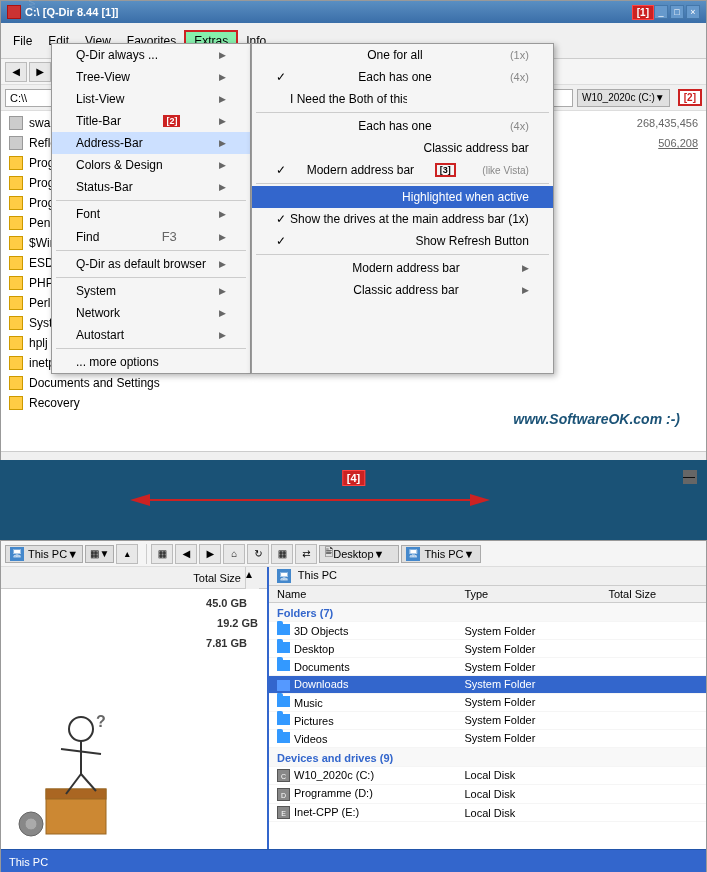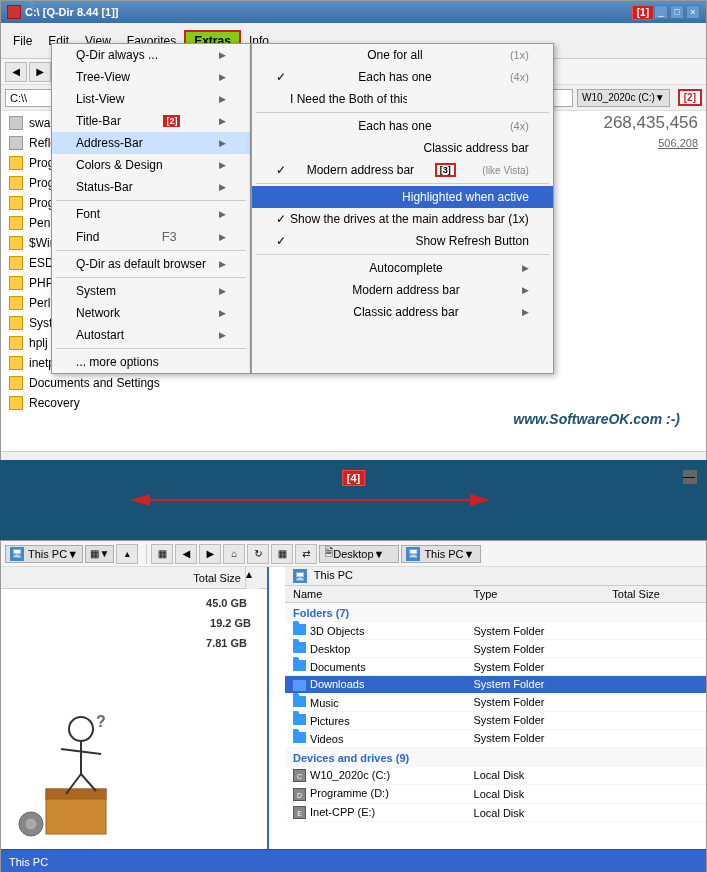--- a/index.html
+++ b/index.html
@@ -80,22 +80,22 @@
       border-bottom: 1px solid #ccc;
     }
     .menu-item {
       padding: 2px 8px;
       cursor: pointer;
       font-size: 12px;
       color: #000;
     }
     .menu-item.highlighted {
       border: 2px solid #cc2222;
-      background: #84cc16;
-      font-weight: bold;
+      background: #86efac;
+      font-weight: normal;
     }
 
     
     .toolbar {
       background: #f5f5f5;
       height: 26px;
       display: flex;
       align-items: center;
       padding: 0 4px;
       border-bottom: 1px solid #ddd;
@@ -336,21 +336,20 @@
     
     .right-pane {
       flex: 1;
       background: white;
       display: flex;
       flex-direction: column;
     }
     .right-pane-content {
       flex: 1;
       overflow-y: auto;
-      padding-left: 16px;
     }
 
     
     .file-table {
       width: 100%;
       border-collapse: collapse;
     }
     .file-table th {
       background: #f0f0f0;
       border-bottom: 1px solid #ccc;
@@ -482,21 +481,21 @@
       <span>W10_2020c (C:)</span>▼
     </div>
     <span class="title-bar-label" style="background:white;color:#cc2222;border:2px solid #cc2222;font-weight:bold;">[2]</span>
   </div>
 
   <div class="file-list-area">
     <div class="file-list">
       <div class="file-item">
         <span class="file-icon file-icon-sys"></span>
         <span>swapfile.sys</span>
-        <span style="margin-left:auto;font-size:17px;color:#666;">268,435,456</span>
+        <span style="margin-left:auto;font-size:11px;color:#666;">268,435,456</span>
       </div>
       <div class="file-item">
         <span class="file-icon file-icon-sys"></span>
         <span>Reflect_Install.log</span>
         <span style="margin-left:auto;font-size:11px;color:#666;text-decoration:underline;">506,208</span>
       </div>
       <div class="file-item">
         <span class="file-icon folder-icon"></span>
         <span>Program Files</span>
       </div>
@@ -655,24 +654,20 @@
       </div>
       <div class="dropdown-menu-item">
         <span class="checkmark">✓</span>
         <span>Show the drives at the main address bar (1x)</span>
       </div>
       <div class="dropdown-menu-item">
         <span class="checkmark">✓</span>
         <span>Show Refresh Button</span>
       </div>
       <div class="dropdown-separator"></div>
-      <div class="dropdown-menu-item has-submenu">
-        <span class="no-checkmark"></span>
-        <span>Autocomplete</span>
-      </div>
       <div class="dropdown-menu-item has-submenu">
         <span class="no-checkmark"></span>
         <span>Modern address bar</span>
       </div>
       <div class="dropdown-menu-item has-submenu">
         <span class="no-checkmark"></span>
         <span>Classic address bar</span>
       </div>
     </div>
   </div>
@@ -750,21 +745,21 @@
           <line x1="70" y1="95" x2="55" y2="115" stroke="#333" stroke-width="2"></line>
           <line x1="70" y1="95" x2="85" y2="112" stroke="#333" stroke-width="2"></line>
 
           <text x="85" y="48" font-size="16" fill="#666" font-weight="bold">?</text>
 
           <circle cx="20" cy="145" r="12" fill="#888" stroke="#666" stroke-width="1"></circle>
           <circle cx="20" cy="145" r="6" fill="#aaa" stroke="#888" stroke-width="1"></circle>
         </svg>
 
         <div style="position:absolute;top:30px;right:20px;font-size:11px;font-weight:bold;color:#333;">45.0 GB</div>
-        <div style="position:absolute;top:50px;right:16px;font-size:11px;font-weight:bold;color:#333;">19.2 GB</div>
+        <div style="position:absolute;top:50px;right:9px;font-size:11px;font-weight:bold;color:#333;">19.2 GB</div>
         <div style="position:absolute;top:70px;right:20px;font-size:11px;font-weight:bold;color:#333;">7.81 GB</div>
       </div>
     </div>
 
     <div class="right-pane">
       <div class="right-pane-content">
         <table class="file-table">
           <thead>
             <tr>
               <th>

